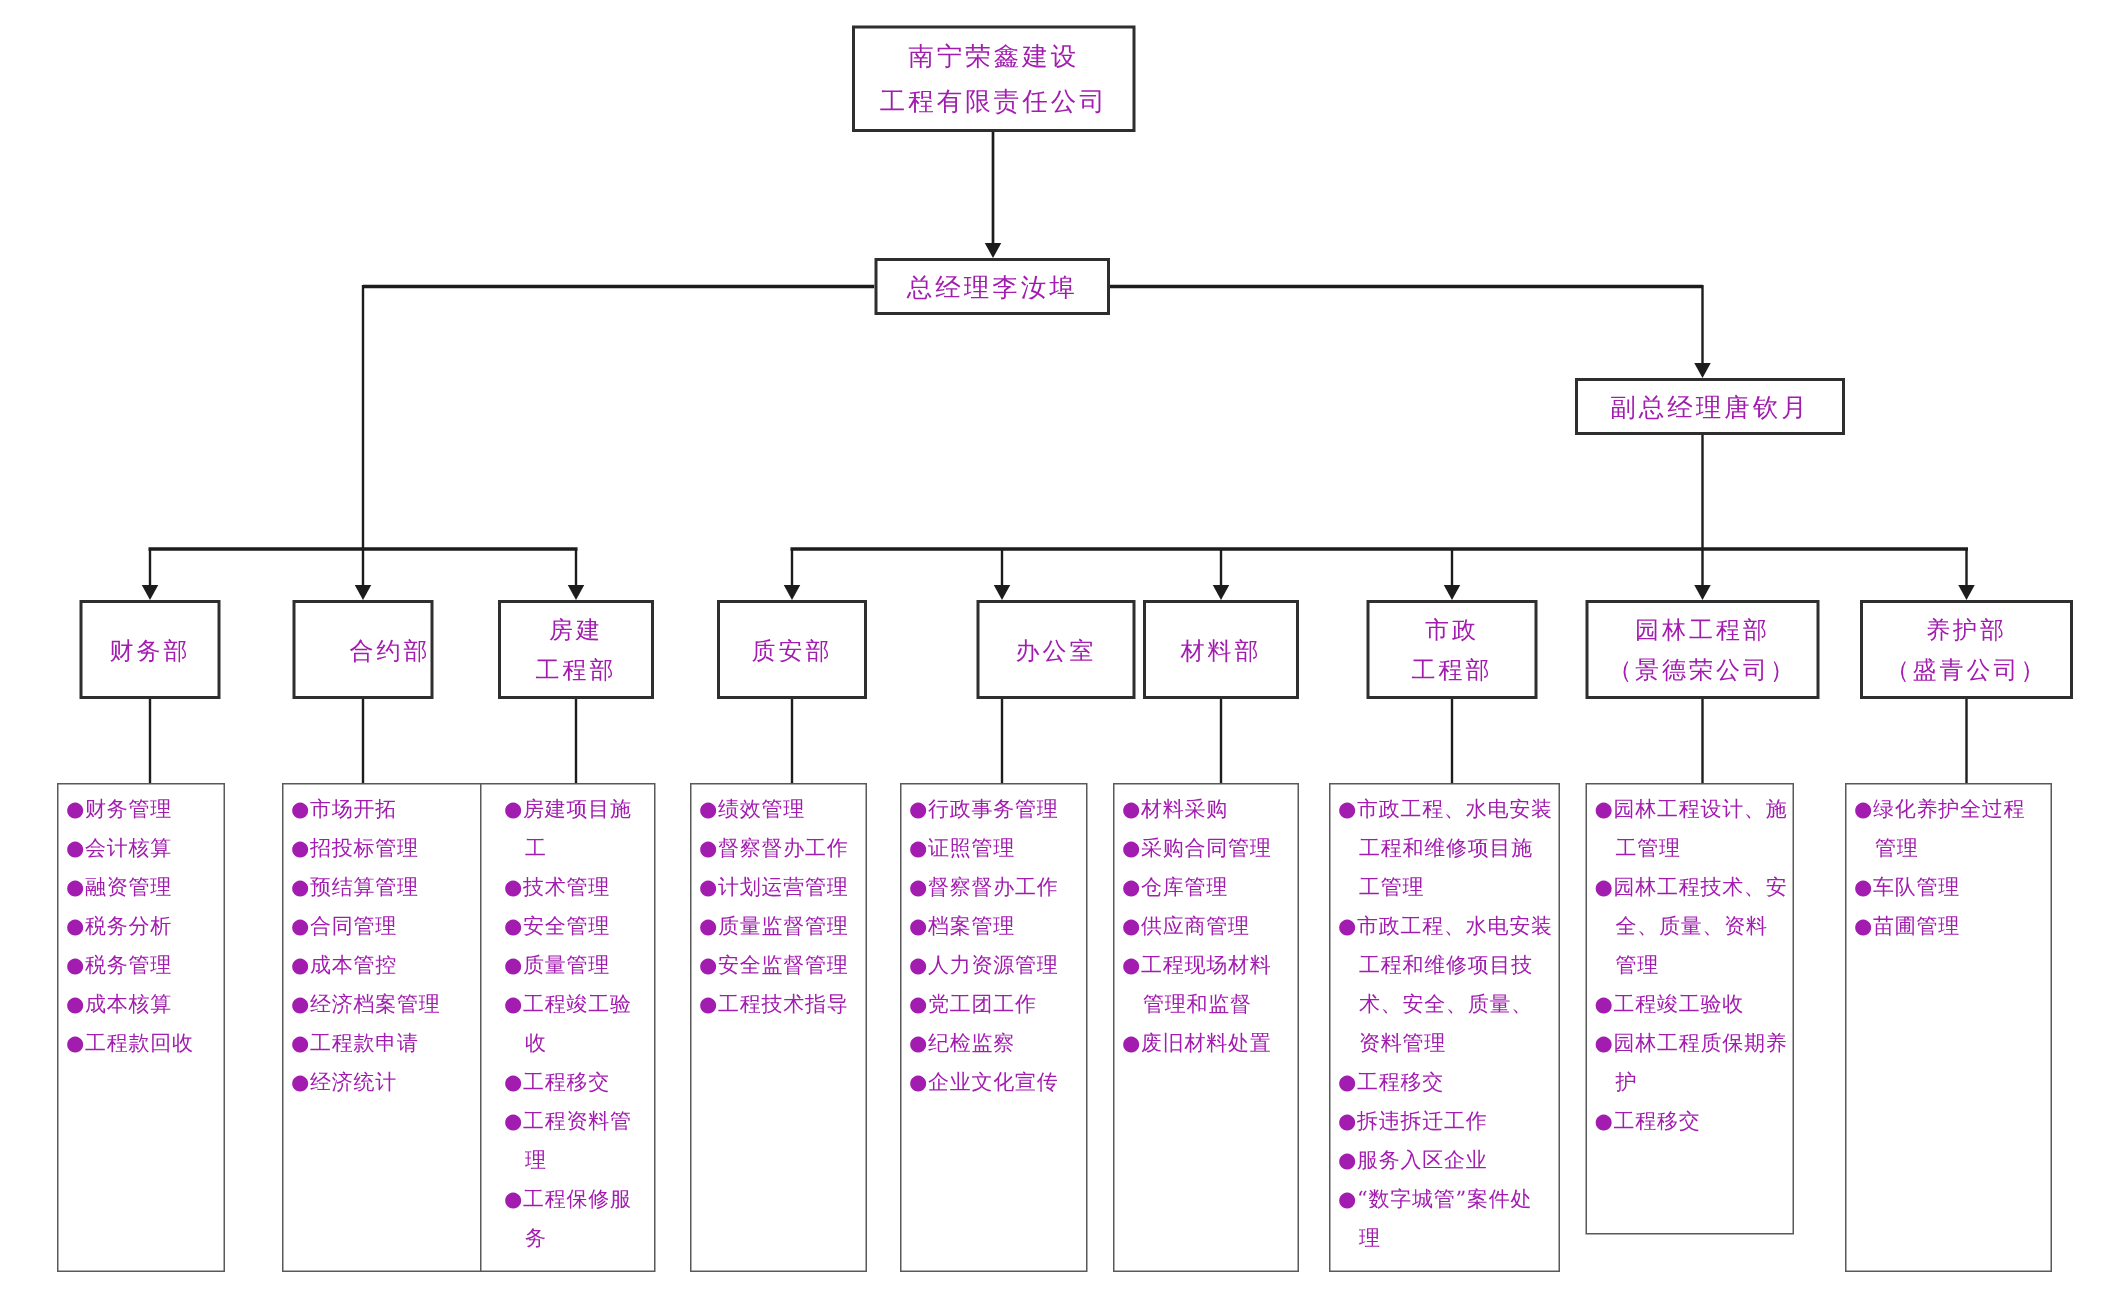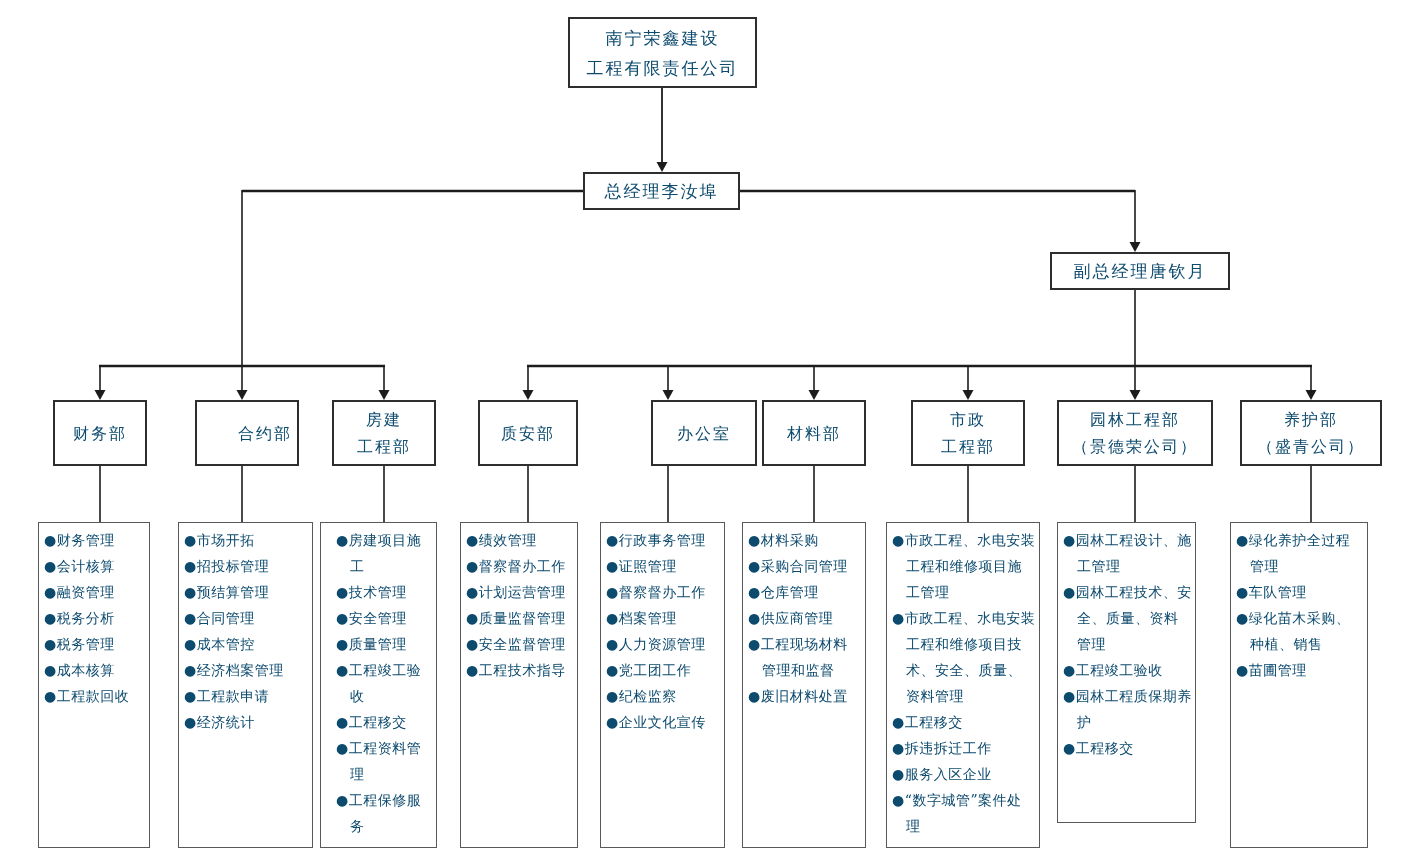--- a/index.html
+++ b/index.html
@@ -1,18 +1,18 @@
 <!DOCTYPE html>
 <html><head>
 <meta charset="utf-8">
 <style>
   html,body{margin:0;padding:0;background:#ffffff;}
   .canvas{
     position:relative;width:1409px;height:868px;background:#ffffff;
-    font-family:"DejaVu Serif","Liberation Serif",serif;color:#0c4a6e;overflow:hidden;
+    font-family:"DejaVu Serif","Liberation Serif",serif;color:#a21caf;overflow:hidden;
   }
   #connectors{position:absolute;left:0;top:0;z-index:1;}
   .box{
     position:absolute;z-index:2;background:#ffffff;box-sizing:border-box;
     border:2px solid #2e2e2e;display:flex;flex-direction:column;
     align-items:center;justify-content:center;text-align:center;
   }
   .root{left:568px;top:17px;width:189px;height:71px;font-size:17px;line-height:30px;letter-spacing:2px;}
   .gm{left:583px;top:172px;width:157px;height:38px;font-size:17px;letter-spacing:2px;}
   .dgm{left:1050px;top:252px;width:180px;height:38px;font-size:17px;letter-spacing:2px;}
@@ -88,24 +88,24 @@
       </div>
       <div class="duties" style="left: 38px; top: 522px; width: 112px; height: 326px;">
         <div class="duty-item"><span class="bullet">●</span><span>财务管理</span></div>
         <div class="duty-item"><span class="bullet">●</span><span>会计核算</span></div>
         <div class="duty-item"><span class="bullet">●</span><span>融资管理</span></div>
         <div class="duty-item"><span class="bullet">●</span><span>税务分析</span></div>
         <div class="duty-item"><span class="bullet">●</span><span>税务管理</span></div>
         <div class="duty-item"><span class="bullet">●</span><span>成本核算</span></div>
         <div class="duty-item"><span class="bullet">●</span><span>工程款回收</span></div>
       </div>
-      <div class="box dept-head" style="left: 195px; top: 400px; width: 104px; height: 66px; padding-left: 36px;">
+      <div class="box dept-head" style="left: 195px; top: 400px; width: 94px; height: 66px; padding-left: 36px;">
         <div>合约部</div>
       </div>
-      <div class="duties" style="left: 178px; top: 522px; width: 135px; height: 326px;">
+      <div class="duties" style="left: 188px; top: 522px; width: 135px; height: 326px;">
         <div class="duty-item"><span class="bullet">●</span><span>市场开拓</span></div>
         <div class="duty-item"><span class="bullet">●</span><span>招投标管理</span></div>
         <div class="duty-item"><span class="bullet">●</span><span>预结算管理</span></div>
         <div class="duty-item"><span class="bullet">●</span><span>合同管理</span></div>
         <div class="duty-item"><span class="bullet">●</span><span>成本管控</span></div>
         <div class="duty-item"><span class="bullet">●</span><span>经济档案管理</span></div>
         <div class="duty-item"><span class="bullet">●</span><span>工程款申请</span></div>
         <div class="duty-item"><span class="bullet">●</span><span>经济统计</span></div>
       </div>
       <div class="box dept-head" style="left: 332px; top: 400px; width: 104px; height: 66px;">
@@ -180,17 +180,16 @@
         <div class="duty-item"><span class="bullet">●</span><span>园林工程质保期养护</span></div>
         <div class="duty-item"><span class="bullet">●</span><span>工程移交</span></div>
       </div>
       <div class="box dept-head" style="left: 1240px; top: 400px; width: 142px; height: 66px;">
         <div>养护部</div>
         <div>（盛青公司）</div>
       </div>
       <div class="duties" style="left: 1230px; top: 522px; width: 138px; height: 326px;">
         <div class="duty-item"><span class="bullet">●</span><span>绿化养护全过程管理</span></div>
         <div class="duty-item"><span class="bullet">●</span><span>车队管理</span></div>
-        <div class="duty-item"><span class="bullet">●</span><span>绿化苗木采购、种植、销售</span></div>
         <div class="duty-item"><span class="bullet">●</span><span>苗圃管理</span></div>
       </div>
     </div>
 </div>
 
 </body></html>

